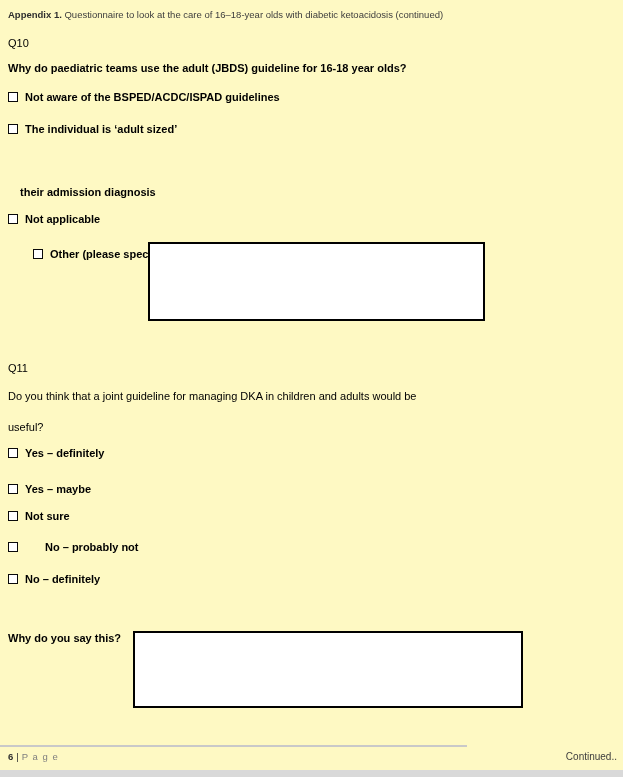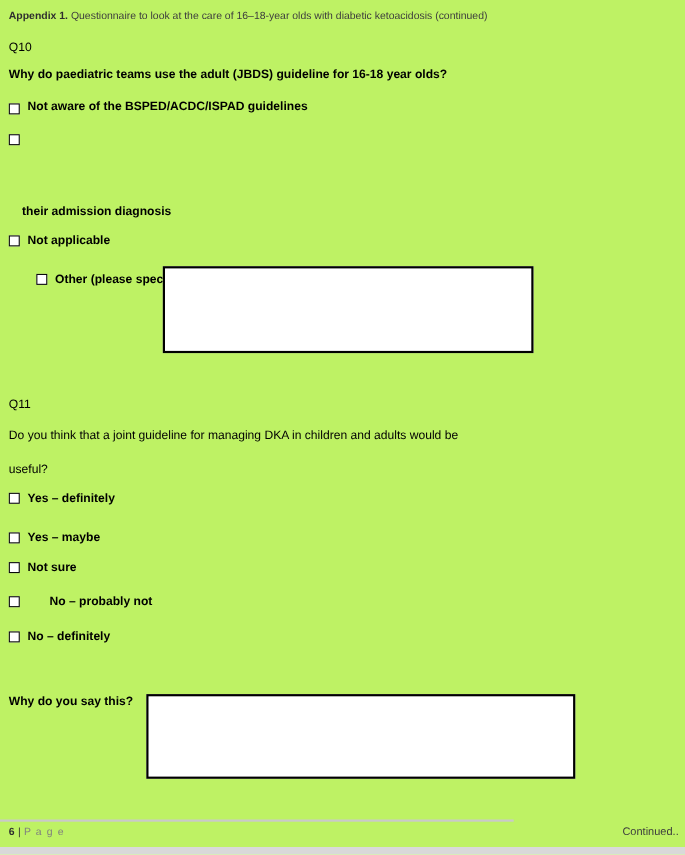--- a/index.html
+++ b/index.html
@@ -5,21 +5,21 @@
   html, body {
     margin: 0;
     padding: 0;
     background: #ffffff;
     font-family: "Liberation Sans", sans-serif;
   }
   .page {
     position: relative;
     width: 623px;
     height: 777px;
-    background: #bef264;
+    background: #fef9c3;
     overflow: hidden;
   }
   
   .doc-header {
     position: absolute;
     left: 8px;
     top: 9px;
     font-size: 9.5px;
     color: #3d3d3d;
     white-space: nowrap;
@@ -113,27 +113,28 @@
 <div class="page">
 
   <div class="doc-header">
     <span class="hdr-label">Appendix 1.</span><span> Questionnaire to look at the care of 16–18-year olds with diabetic ketoacidosis (continued)</span>
   </div>
 
   <div class="qid" style="top:37px;">Q10</div>
 
   <div class="qline bold" style="top:61px;">Why do paediatric teams use the adult (JBDS) guideline for 16-18 year olds?</div>
 
-  <div class="option" style="top:90px;align-items:flex-end;">
+  <div class="option" style="top:90px;">
     <span class="checkbox"></span>
     <span>Not aware of the BSPED/ACDC/ISPAD guidelines</span>
   </div>
 
   <div class="option" style="top:122px;">
     <span class="checkbox"></span>
+    <span>The individual is ‘adult sized’</span>
   </div>
 
   <div class="qline bold cont-line" style="top:185px;">their admission diagnosis</div>
 
   <div class="option" style="top:212px;">
     <span class="checkbox"></span>
     <span>Not applicable</span>
   </div>
 
   <div class="option" style="top:247px;padding-left:25px;">

